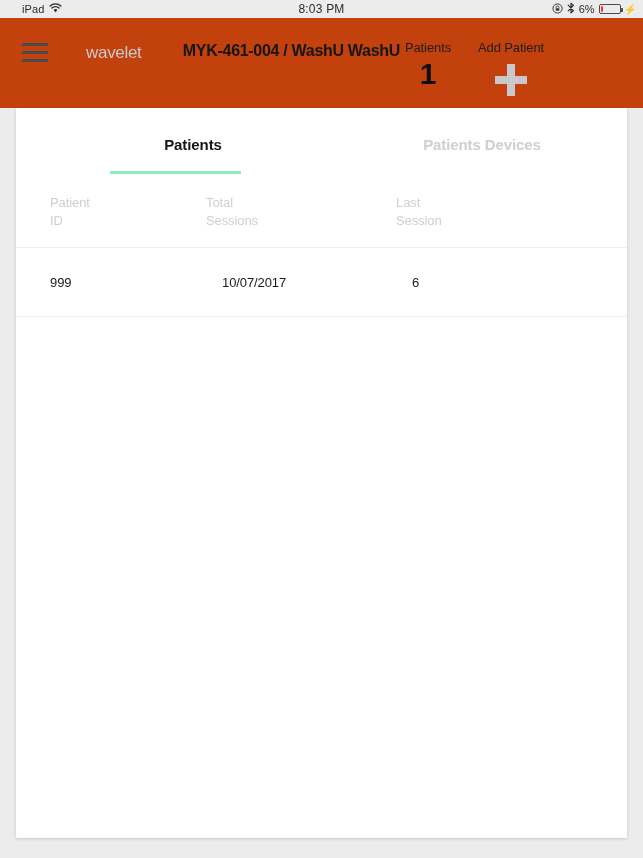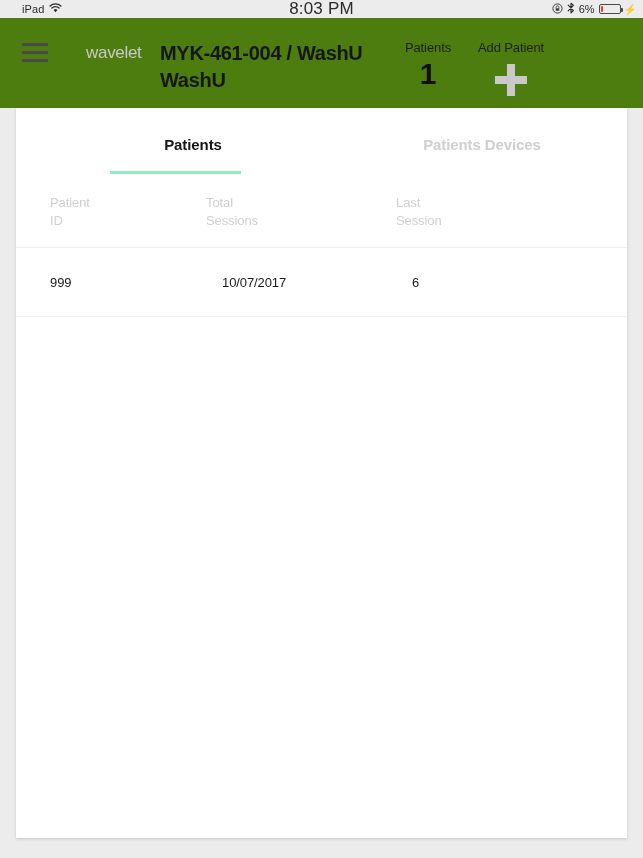--- a/index.html
+++ b/index.html
@@ -23,21 +23,21 @@
     color:#2b2b2b;
   }
   .sb-left{
     display:flex; align-items:center; gap:5px;
     padding-left:22px;
   }
   .sb-device{ font-size:11px; letter-spacing:0.1px; }
   .sb-center{
     position:absolute; left:0; right:0; top:0; bottom:0;
     display:flex; align-items:center; justify-content:center;
-    font-size:17px; letter-spacing:0.2px;
+    font-size:12px; letter-spacing:0.2px;
   }
   .sb-right{
     position:absolute; right:6px; top:0; bottom:0;
     display:flex; align-items:center; gap:4px;
     font-size:11px;
   }
   .battery{
     position:relative;
     width:22px; height:10px;
     border:1px solid #4a4a4a;
@@ -56,21 +56,21 @@
     background:#f5372e;
     border-radius:1px;
   }
   .bolt{ font-size:10px; color:#3a3a3a; }
   .pct{ letter-spacing:0; }
 
   
   .header{
     position:relative;
     height:90px;
-    background:#4d7c0f;
+    background:#c2410c;
     display:flex;
     align-items:flex-start;
   }
   .hamburger{
     position:absolute;
     left:22px; top:25px;
     width:26px; height:19px;
     display:flex; flex-direction:column; justify-content:space-between;
     cursor:pointer;
   }
@@ -83,22 +83,22 @@
     left:86px; top:25px;
     font-size:17px;
     color:#c9c9c9;
     letter-spacing:-0.3px;
     font-weight:400;
   }
   .app-title{
     position:absolute;
     left:160px; top:22px;
     width:240px;
-    text-align:left;
-    font-size:20px;
+    text-align:right;
+    font-size:16px;
     font-weight:bold;
     color:#161616;
     line-height:1.35;
     letter-spacing:-0.3px;
   }
   .hdr-stat{
     position:absolute;
     top:22px;
     text-align:center;
     width:110px;

